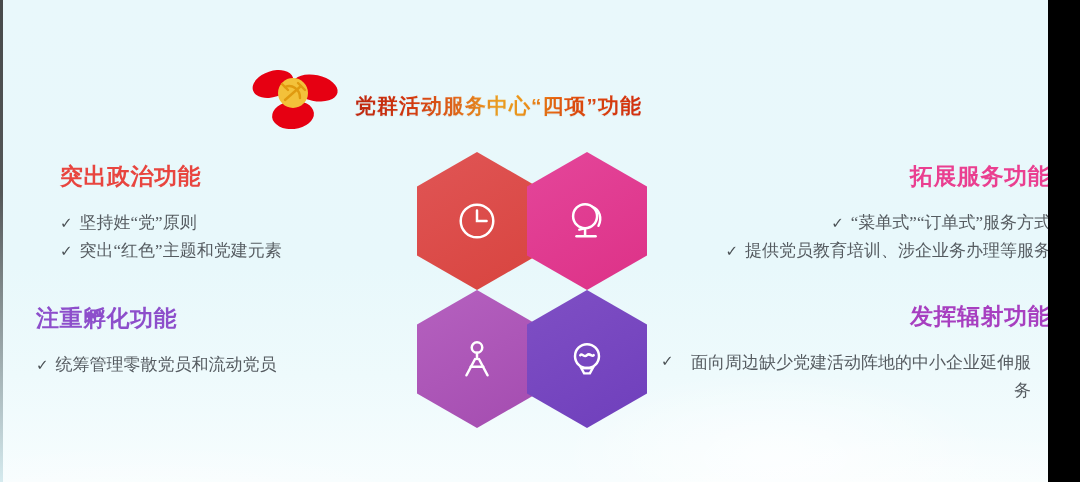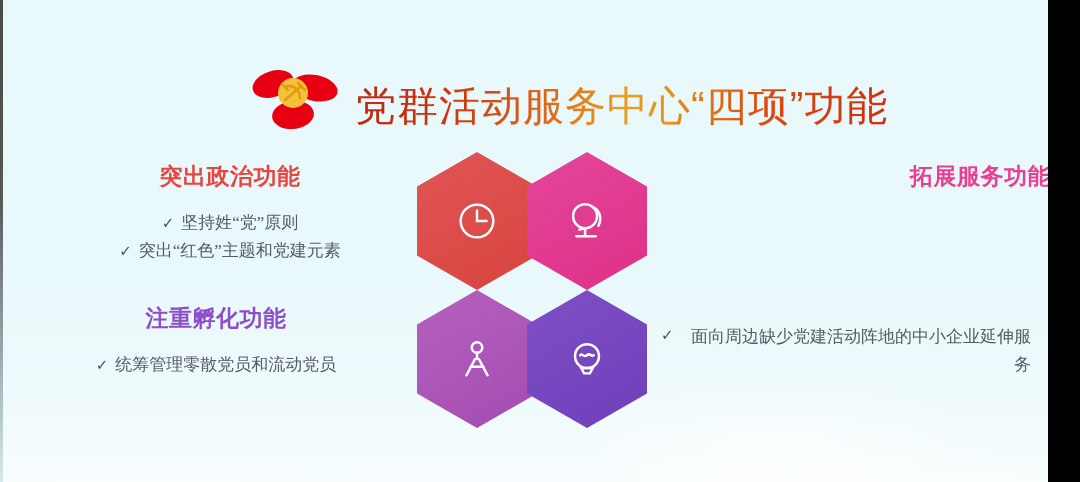--- a/index.html
+++ b/index.html
@@ -42,22 +42,22 @@
     position:absolute;
     left:248px; top:58px;
     width:560px; height:80px;
     display:flex; align-items:center;
   }
 
   #party-logo { width:95px; height:76px; flex:0 0 auto; position:relative; }
 
   #title {
     margin-left:12px;
-    font-size:41px;
-    font-weight:normal;
+    font-size:21px;
+    font-weight:bold;
     letter-spacing:1px;
     white-space:nowrap;
     background:linear-gradient(96deg,#c62a12 0%, #d9380f 18%, #e8661b 34%, #f5a623 50%, #f59b1c 58%, #e8540f 74%, #da2f10 100%);
     -webkit-background-clip:text;
     background-clip:text;
     color:transparent;
     -webkit-text-fill-color:transparent;
     text-shadow:0 1px 1px rgba(0,0,0,0.06);
     margin-top:16px;
   }
@@ -93,21 +93,21 @@
   .block li {
     font-family:"Liberation Serif", serif;
     font-size:17px;
     color:#555b60;
     line-height:1.62;
     white-space:nowrap;
     position:relative;
   }
   .chk { margin-right:7px; font-family:"DejaVu Sans", sans-serif; font-size:15px; color:#4a5054; }
 
-  .block-right-align { text-align:center; }
+  .block-right-align { text-align:left; }
   .block-left-align  { text-align:right; }
 
   
   #blk-political { left:60px;  top:163px; width:340px; }
   #blk-political h2 { color:#e8453f; }
 
   #blk-incubate  { left:36px;  top:305px; width:360px; }
   #blk-incubate h2 { color:#8d4ecb; }
 
   #blk-service   { left:661px; top:163px; width:390px; }
@@ -202,23 +202,28 @@
 
   <div class="block block-right-align" id="blk-incubate">
     <h2>注重孵化功能</h2>
     <ul>
       <li><span class="chk">✓</span><span>统筹管理零散党员和流动党员</span></li>
     </ul>
   </div>
 
   <div class="block block-left-align" id="blk-service">
     <h2>拓展服务功能</h2>
+    <ul>
+      <li><span class="chk">✓</span><span>“菜单式”“订单式”服务方式</span></li>
+      <li><span class="chk">✓</span><span>提供党员教育培训、涉企业务办理等服务</span></li>
+    </ul>
   </div>
 
   <div class="block block-left-align" id="blk-radiate">
+    <h2>发挥辐射功能</h2>
     <ul>
       <li><span class="chk">✓</span><span>面向周边缺少党建活动阵地的中小企业延伸服务</span></li>
     </ul>
   </div>
 
 </div>
 
 <div id="right-bar"></div>
 
 </body></html>

